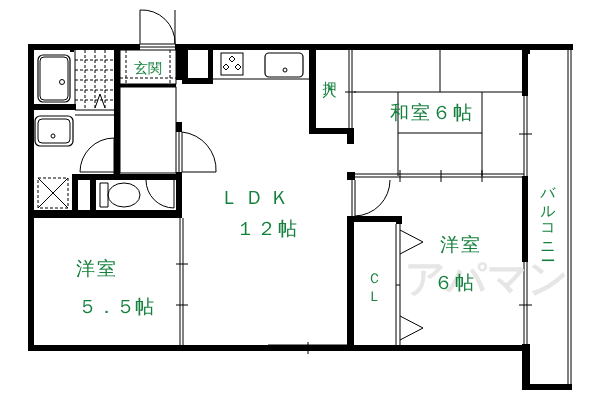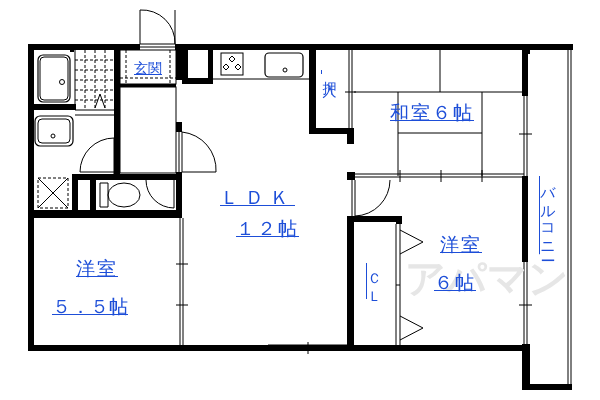--- a/index.html
+++ b/index.html
@@ -2,21 +2,21 @@
 <html><head>
 <meta charset="utf-8">
 <style>
   html, body { margin: 0; padding: 0; background: #ffffff; }
   body { width: 600px; height: 400px; overflow: hidden; position: relative; font-family: "DejaVu Sans", sans-serif; }
   svg { position: absolute; left: 0; top: 0; }
   .wall { fill: #000; }
   .thin { stroke: #000; stroke-width: 1; fill: none; }
   .thin2 { stroke: #000; stroke-width: 1.2; fill: none; }
   .dash { stroke: #000; stroke-width: 1; stroke-dasharray: 3 2; fill: none; }
-  .lbl { position: absolute; color: #1d4ed8; white-space: nowrap; font-family: "DejaVu Sans", sans-serif; text-decoration: underline; }
+  .lbl { position: absolute; color: #15803d; white-space: nowrap; font-family: "DejaVu Sans", sans-serif; }
   .big { font-size: 19px; letter-spacing: 2px; }
   .small { font-size: 14px; }
   .vert { writing-mode: vertical-rl; font-size: 15px; letter-spacing: 2px; }
   .wm { position: absolute; font-family: "DejaVu Sans", sans-serif; font-weight: bold; color: #e6e6e6; font-size: 40px; line-height: 44px; white-space: nowrap; }
 </style>
 </head>
 <body>
 
 <svg width="600" height="400" viewBox="0 0 600 400">
 
@@ -173,17 +173,17 @@
 <div class="wm" style="left:405px; top:256px;">
   <div>アパマン</div>
 </div>
 
 <div class="lbl small" style="left:134px; top:60px;">玄関</div>
 <div class="lbl vert" style="left:321px; top:70px; font-size:14px;">押入</div>
 <div class="lbl big" style="left:390px; top:100px;">和室６帖</div>
 <div class="lbl big" style="left:220px; top:185px; letter-spacing:6px;">ＬＤＫ</div>
 <div class="lbl big" style="left:236px; top:216px;">１２帖</div>
 <div class="lbl big" style="left:76px; top:256px;">洋室</div>
-<div class="lbl big" style="left:52px; top:294px; letter-spacing:0;">５．５帖</div>
+<div class="lbl big" style="left:78px; top:294px; letter-spacing:0;">５．５帖</div>
 <div class="lbl big" style="left:440px; top:232px;">洋室</div>
 <div class="lbl big" style="left:434px; top:270px;">６帖</div>
 <div class="lbl vert" style="left:366px; top:263px; font-size:14px; letter-spacing:4px;">ＣＬ</div>
 <div class="lbl vert" style="left:538px; top:176px;">バルコニー</div>
 
 </body></html>

